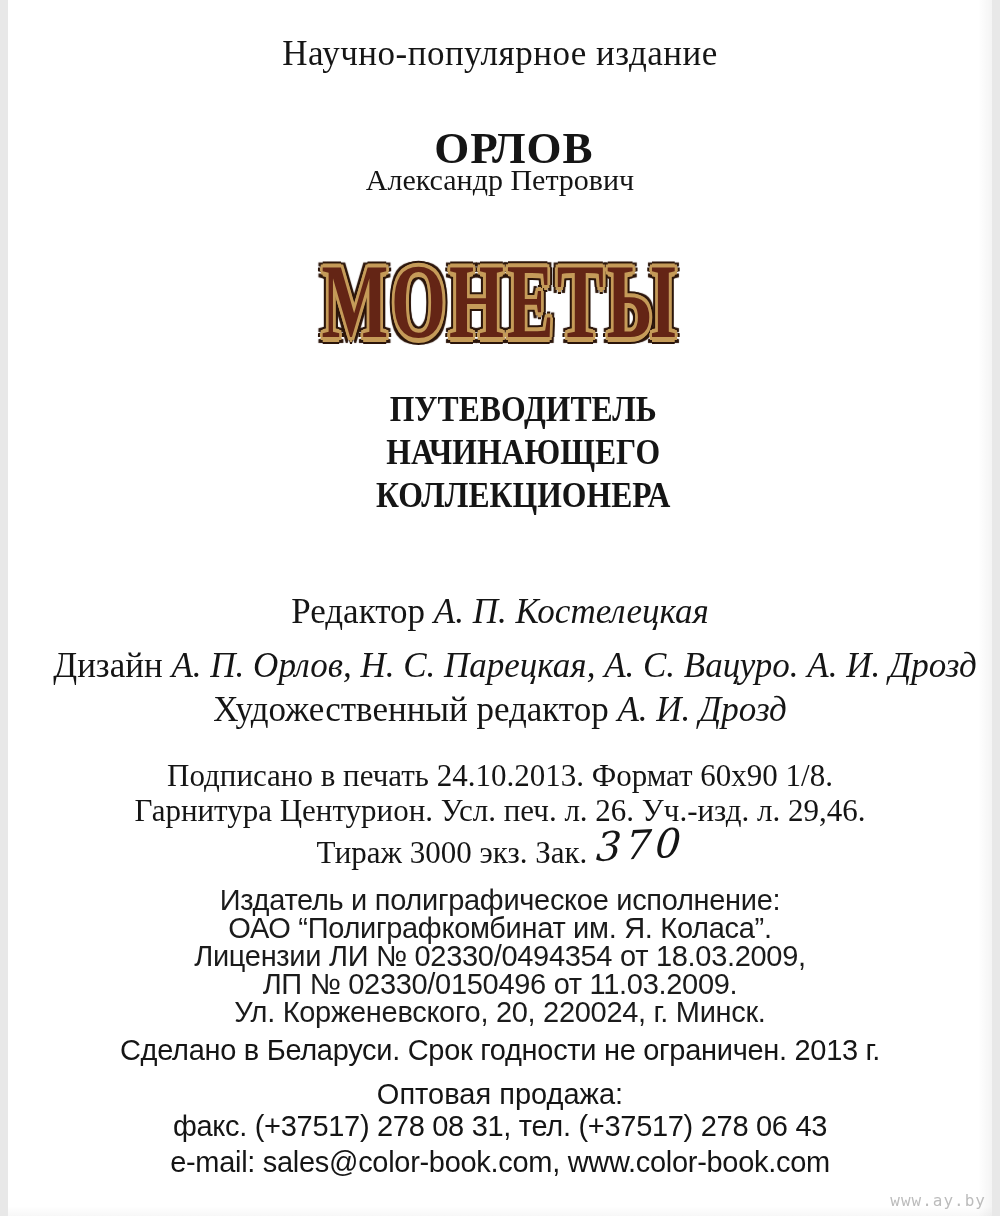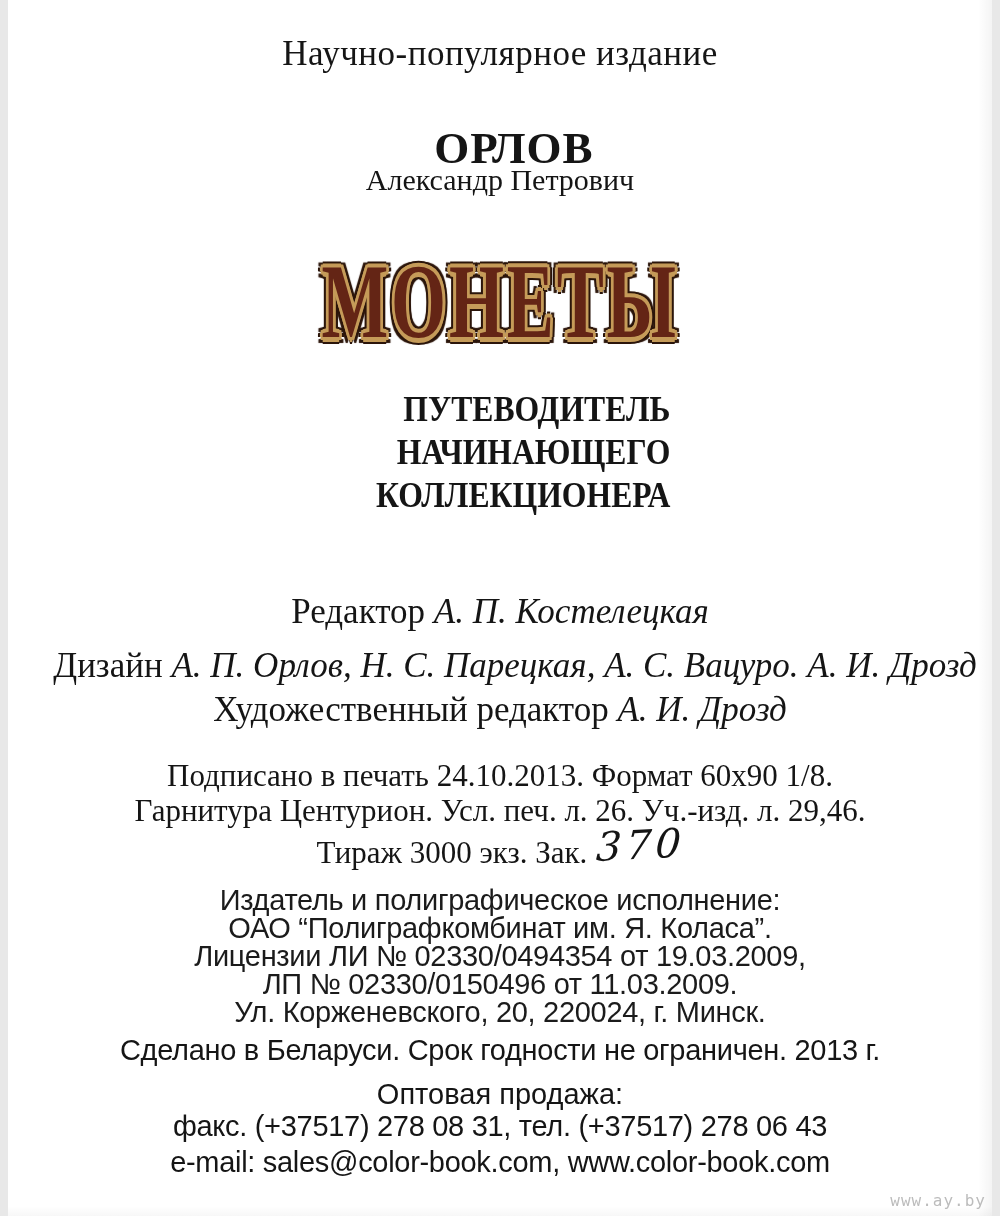--- a/index.html
+++ b/index.html
@@ -71,21 +71,21 @@
        0   -6px 0 #2b150a,  0    6px 0 #2b150a,
       -6px -5px 1px #2b150a, 6px -5px 1px #2b150a,
       -6px  5px 1px #2b150a, 6px  5px 1px #2b150a;
   }
 
   
   .subtitle-block {
     position: absolute;
     left: 368px;
     top: 388px;
-    text-align: right;
+    text-align: center;
   }
   .subtitle-line {
     font-family: "Liberation Serif", "DejaVu Serif", serif;
     font-size: 36px;
     font-weight: bold;
     line-height: 43px;
     white-space: nowrap;
     transform: scaleX(0.88);
     transform-origin: 0 50%;
   }
@@ -175,21 +175,21 @@
   <div class="line serif print-line1">Подписано в печать 24.10.2013. Формат 60x90 1/8.</div>
 
   <div class="line serif print-line2">Гарнитура Центурион. Усл. печ. л. 26. Уч.-изд. л. 29,46.</div>
 
   <div class="line serif print-line3">
     <span>Тираж 3000 экз. Зак. </span><span class="handwritten">370</span>
   </div>
 
   <div class="line sans pub pub-line0">Издатель и полиграфическое исполнение:</div>
   <div class="line sans pub pub-line1">ОАО “Полиграфкомбинат им. Я. Коласа”.</div>
-  <div class="line sans pub pub-line2">Лицензии ЛИ № 02330/0494354 от 19.03.2009,</div>
+  <div class="line sans pub pub-line2">Лицензии ЛИ № 02330/0494354 от 18.03.2009,</div>
   <div class="line sans pub pub-line3">ЛП № 02330/0150496 от 11.03.2009.</div>
   <div class="line sans pub pub-line4">Ул. Корженевского, 20, 220024, г. Минск.</div>
 
   <div class="line sans made-in">Сделано в Беларуси. Срок годности не ограничен. 2013 г.</div>
 
   <div class="line sans sales-head">Оптовая продажа:</div>
 
   <div class="line sans sales-phone">факс. (+37517) 278 08 31, тел. (+37517) 278 06 43</div>
 
   <div class="line sans sales-email">e-mail: sales@color-book.com, www.color-book.com</div>

